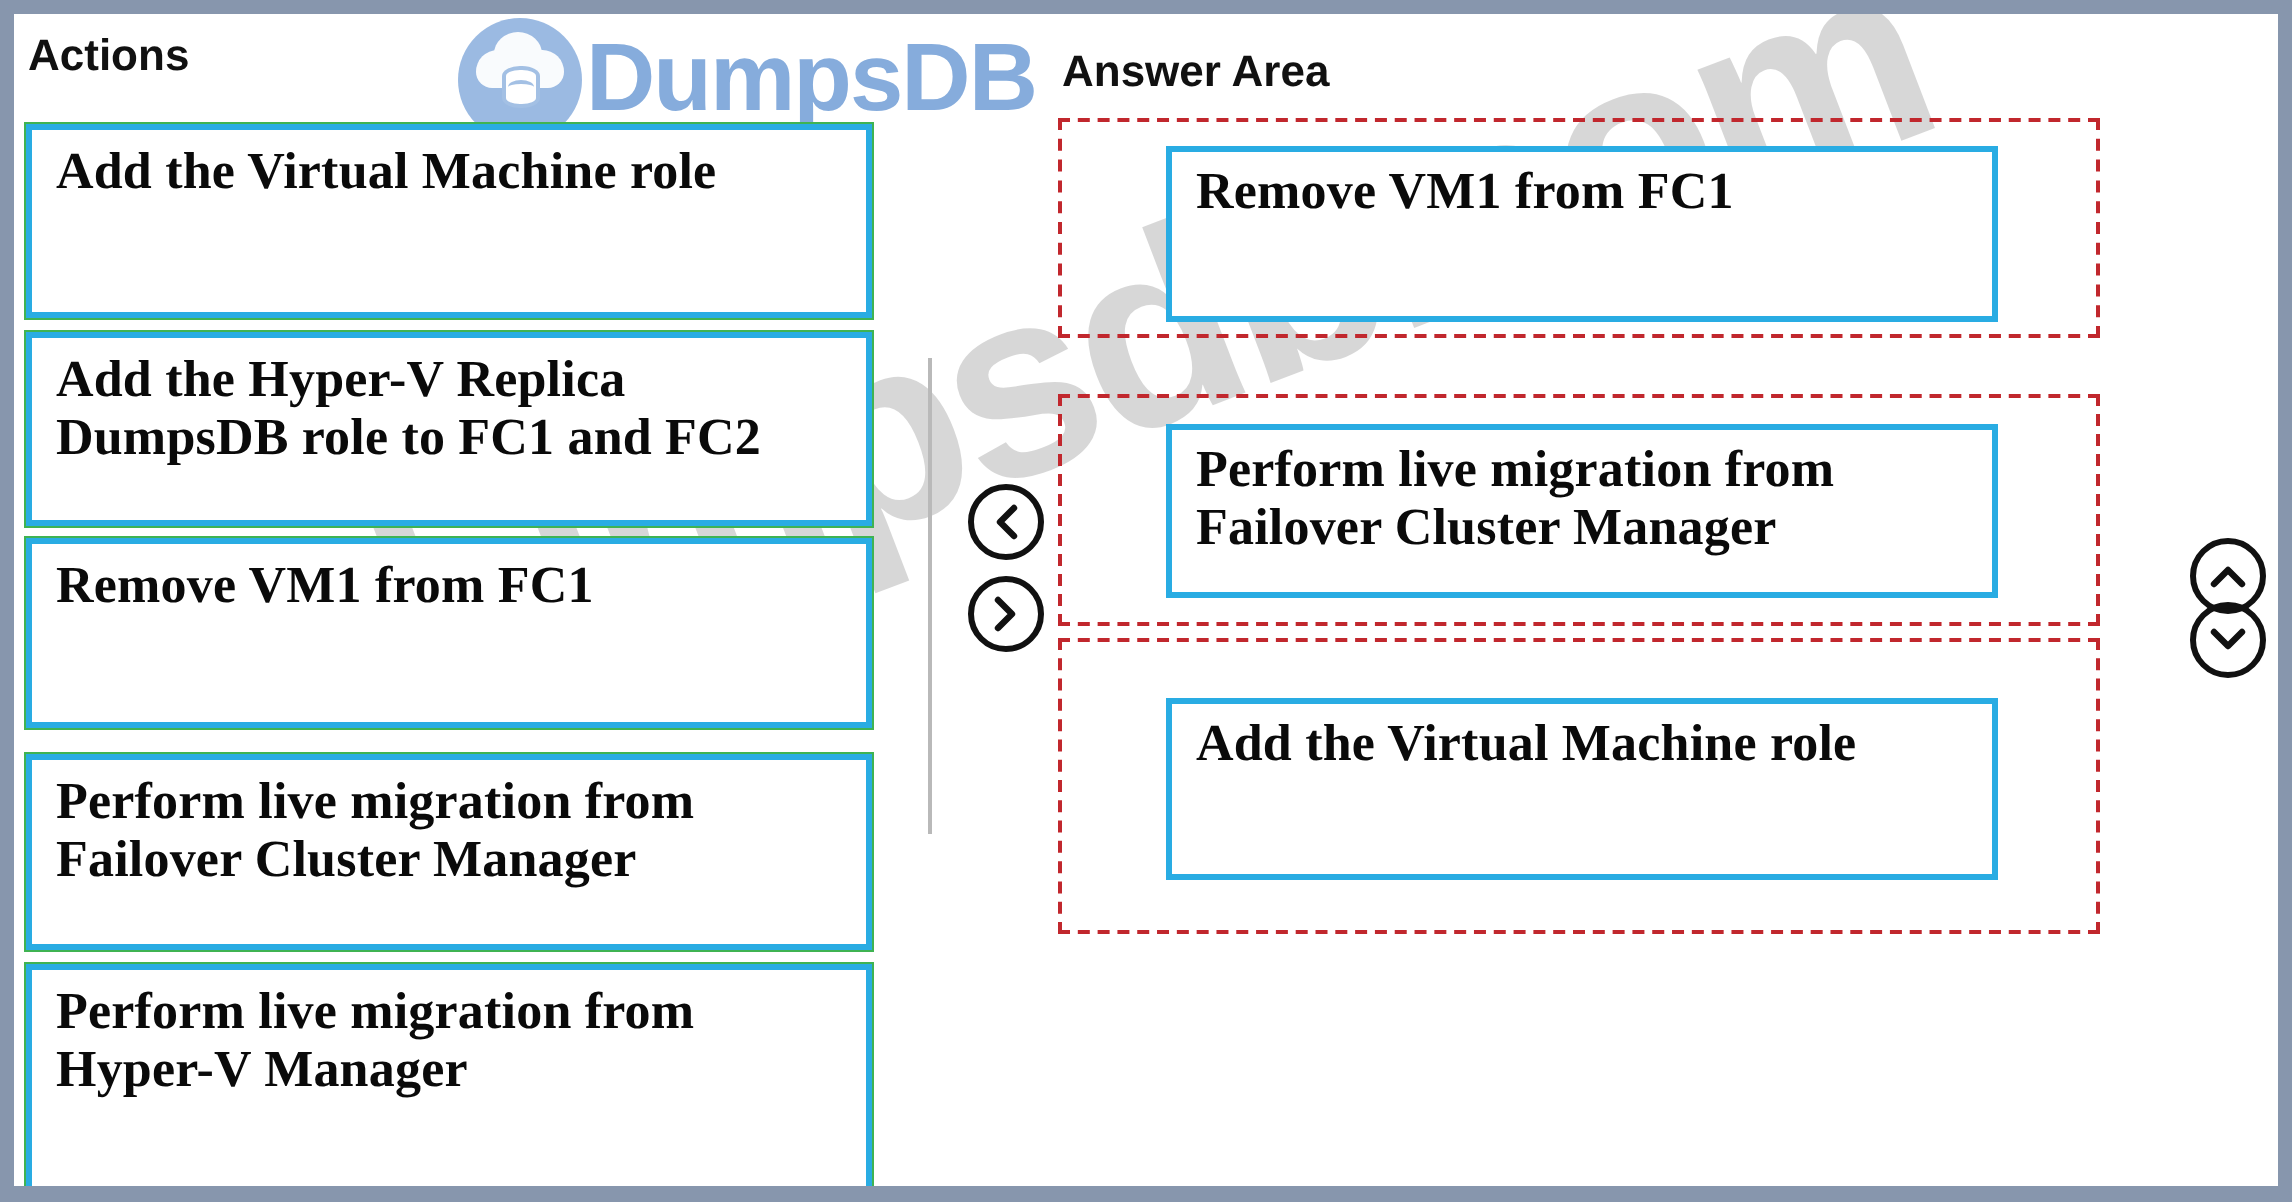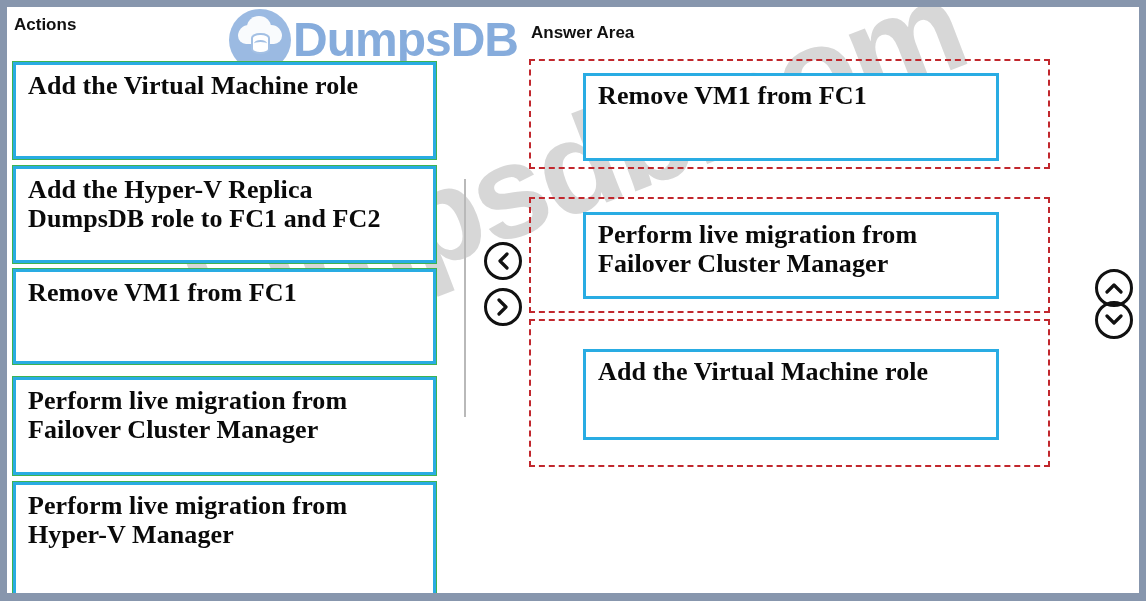--- a/index.html
+++ b/index.html
@@ -99,21 +99,21 @@
     letter-spacing: -1px;
     color: rgba(88,140,206,0.72);
     line-height: 1;
   }
 
   
   .col-heading {
     position: absolute;
     font-family: "Liberation Sans", sans-serif;
     font-weight: bold;
-    font-size: 17px;
+    font-size: 22px;
     color: #111111;
     white-space: nowrap;
   }
   #actions-heading { left: 7px;  top: 8px; }
   #answer-heading  { left: 524px; top: 16px; }
 
   
   .action-card {
     position: absolute;
     left: 6px;

